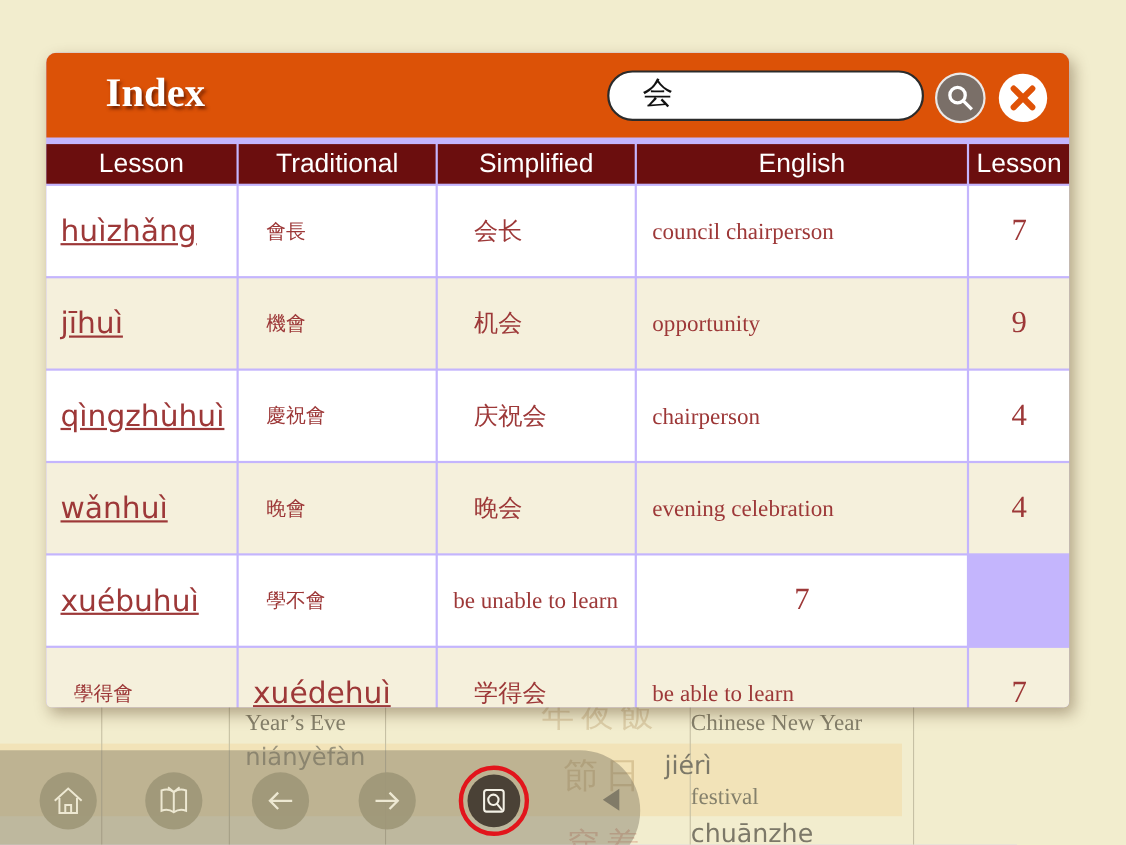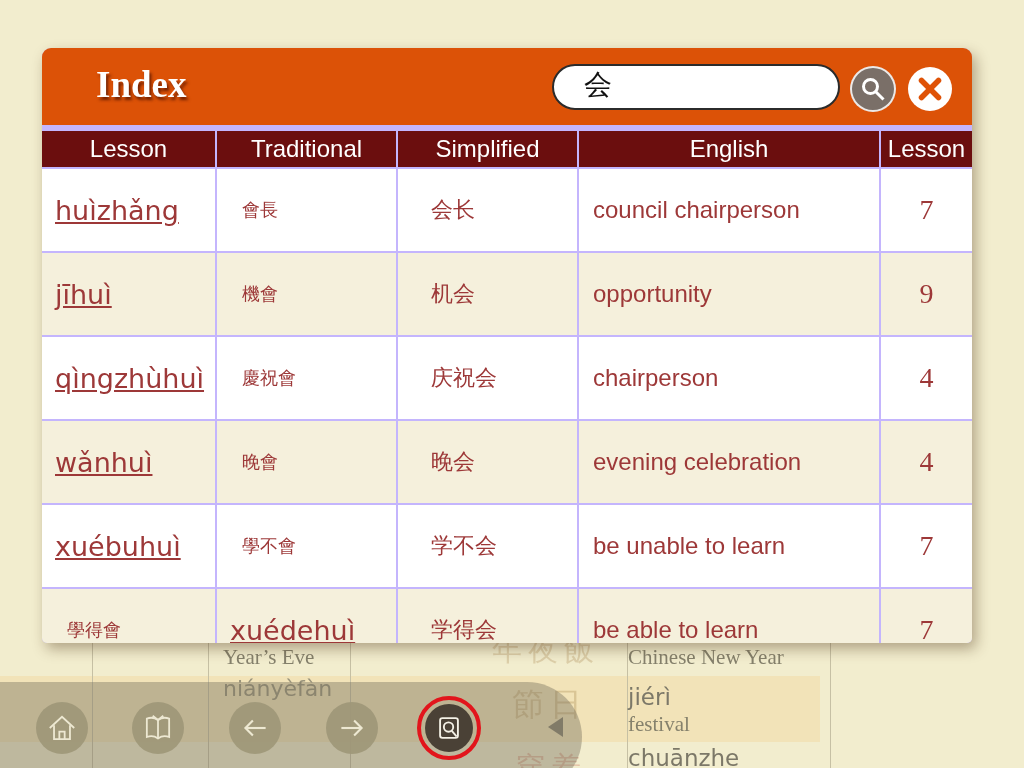--- a/index.html
+++ b/index.html
@@ -89,21 +89,21 @@
     display:flex; align-items:center; justify-content:center;
     font-size:24px;
   }
   .trow { height:82px; margin-top:2px; }
   .cell { display:flex; align-items:center; color:#9D3838; }
   .trow.cream .cell { background:#F5F0DC; }
   .trow.white .cell { background:#FFFFFF; }
   .c-pinyin { padding-left:13px; font-family:"DejaVu Sans", sans-serif; font-size:27px;text-decoration:underline; }
   .c-trad   { padding-left:25px; font-family:Liberation Serif, serif; font-size:18px; }
   .c-simp   { padding-left:33px; font-family:"DejaVu Serif", serif; font-size:22px; }
-  .c-eng    { padding-left:14px; font-family:Liberation Sans, sans-serif; font-size:24px; }
+  .c-eng    { padding-left:14px; font-family:Liberation Serif, serif; font-size:21px; }
   .c-lesson { justify-content:center; font-family:"Liberation Serif", serif; font-size:28px; }
 </style>
 </head>
 <body>
 
 <div class="bg-layer">
   <div class="bg-band"></div>
   <div class="bg-vline" style="left:92px"></div>
   <div class="bg-vline" style="left:208px"></div>
   <div class="bg-vline" style="left:350px"></div>
@@ -111,21 +111,21 @@
   <div class="bg-vline" style="left:830px"></div>
 
   <span class="bg-glyph" style="left:492px; top:630px; font-size:30px; color:rgba(172,140,82,0.30);">年夜飯</span>
   <span class="bg-glyph" style="left:512px; top:683px; font-size:32px; color:rgba(172,140,82,0.35);">節日</span>
   <span class="bg-glyph" style="left:515px; top:748px; font-size:30px; color:rgba(190,80,60,0.30);">穿着</span>
 
   <span class="bg-text-serif" style="left:223px; top:645px; font-size:21px;">Year’s Eve</span>
   <span class="bg-text-sans" style="left:223px; top:676px; font-size:22px; color:#9A947C;">niányèfàn</span>
 
   <span class="bg-text-serif" style="left:628px; top:645px; font-size:21px;">Chinese New Year</span>
-  <span class="bg-text-sans" style="left:628px; top:684px; font-size:23px; color:#7C7868;">jiérì</span>
+  <span class="bg-text-sans" style="left:604px; top:684px; font-size:23px; color:#7C7868;">jiérì</span>
   <span class="bg-text-serif" style="left:628px; top:712px; font-size:21px;">festival</span>
   <span class="bg-text-sans" style="left:628px; top:745px; font-size:23px; color:#7C7868;">chuānzhe</span>
 </div>
 
 <div class="toolbar">
 
   <button class="tb-btn" style="left:36px;">
     <svg width="34" height="34" viewBox="0 0 32 32" fill="none" stroke="#EDE8D2" stroke-width="1.7">
       <path d="M4.5 16 L16 5.5 L27.5 16"></path>
       <path d="M8.5 13.5 V26.5 H23.5 V13.5"></path>
@@ -224,21 +224,20 @@
       <div class="cell c-pinyin">wǎnhuì</div>
       <div class="cell c-trad">晚會</div>
       <div class="cell c-simp">晚会</div>
       <div class="cell c-eng">evening celebration</div>
       <div class="cell c-lesson">4</div>
     </div>
 
     <div class="grid-row trow white">
       <div class="cell c-pinyin">xuébuhuì</div>
       <div class="cell c-trad">學不會</div>
-      <div class="cell c-simp">学不会</div>
       <div class="cell c-eng">be unable to learn</div>
       <div class="cell c-lesson">7</div>
     </div>
 
     <div class="grid-row trow cream">
       <div class="cell c-trad">學得會</div>
       <div class="cell c-pinyin">xuédehuì</div>
       <div class="cell c-simp">学得会</div>
       <div class="cell c-eng">be able to learn</div>
       <div class="cell c-lesson">7</div>

